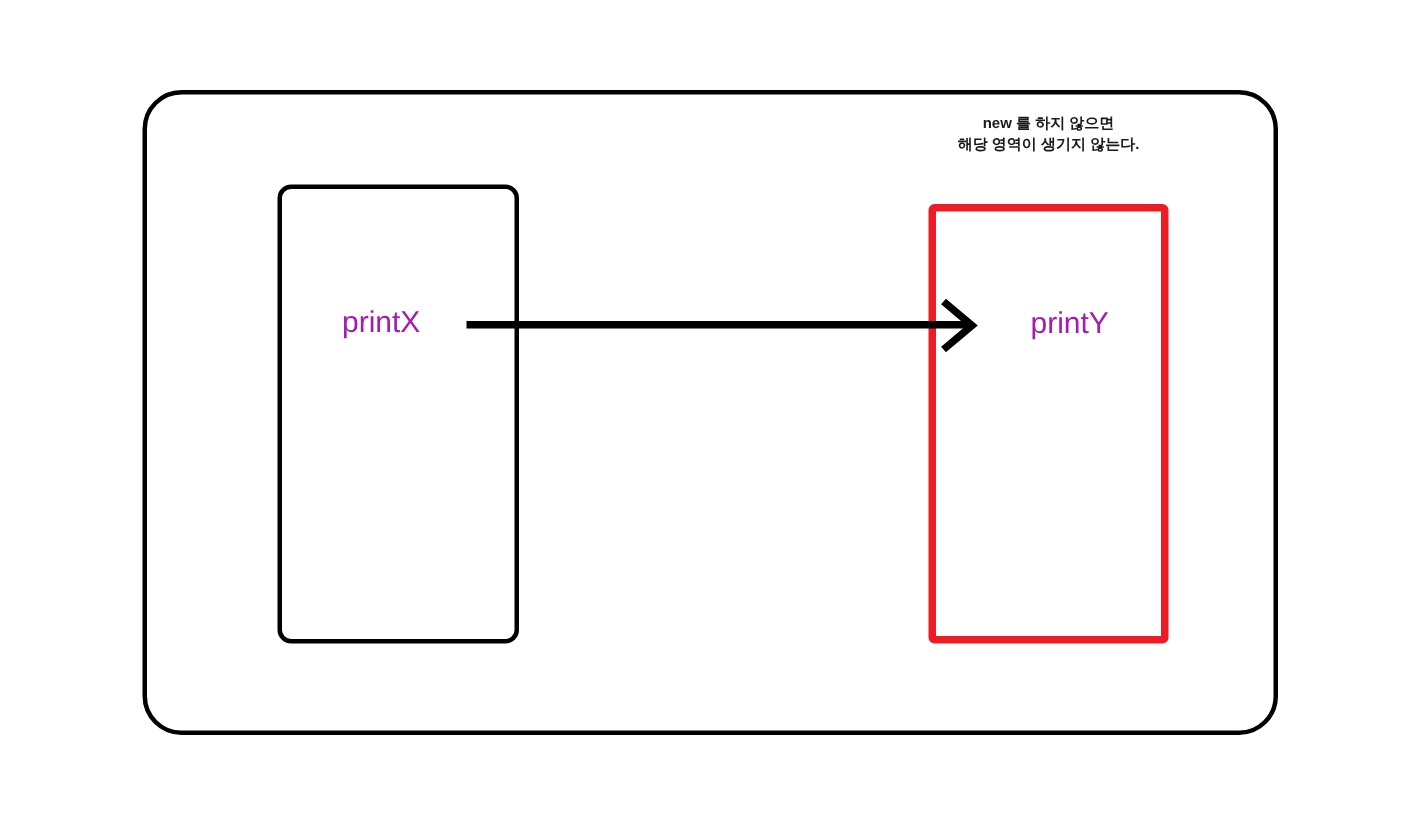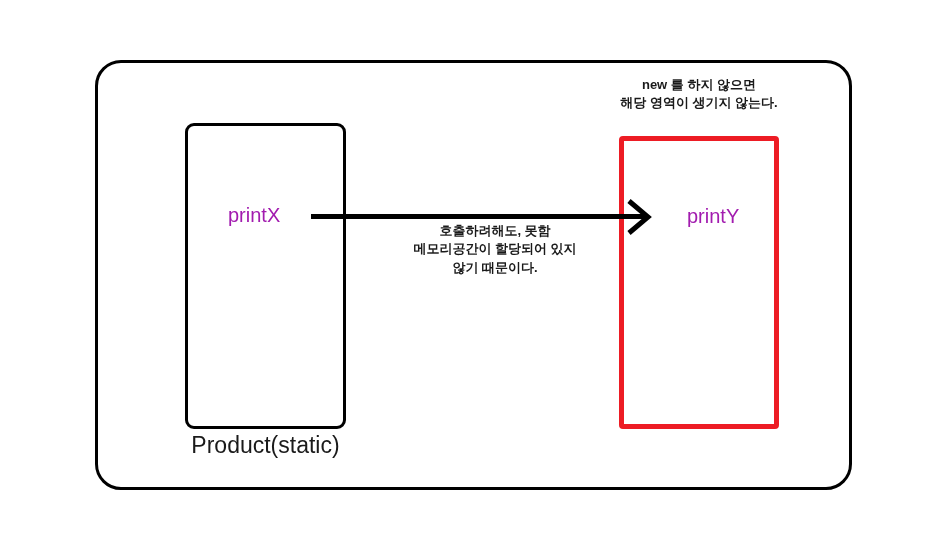--- a/index.html
+++ b/index.html
@@ -105,21 +105,21 @@
     left: 0;
     top: 0;
     width: 948px;
     height: 554px;
     pointer-events: none;
   }
 
   
   .annotation {
     position: absolute;
-    font-size: 13px;
+    font-size: 10px;
     font-weight: bold;
     line-height: 1.42;
     color: #1a1a1a;
     text-align: center;
     white-space: pre-line;
   }
   .annotation.note-top {
     left: 580px;
     top: 76px;
     width: 238px;
@@ -138,28 +138,24 @@
   <div class="outer-container"></div>
 
   <div class="class-box static-box"></div>
 
   <div class="class-box instance-box"></div>
 
   <div class="method-label print-x">printX</div>
 
   <div class="method-label print-y">printY</div>
 
-  <div class="box-caption static-caption">Product(static)</div>
 
 
   <svg class="arrow-layer" viewBox="0 0 948 554" xmlns="http://www.w3.org/2000/svg">
     <line x1="311" y1="216.5" x2="646" y2="216.5" stroke="#000000" stroke-width="5"></line>
     <polyline points="629,201 648,217 629,233" fill="none" stroke="#000000" stroke-width="5" stroke-linecap="butt" stroke-linejoin="miter"></polyline>
   </svg>
 
   <div class="annotation note-top">new 를 하지 않으면
 해당 영역이 생기지 않는다.</div>
 
-  <div class="annotation note-middle">호출하려해도, 못함
-메모리공간이 할당되어 있지
-않기 때문이다.</div>
 
 </div>
 
 </body></html>

